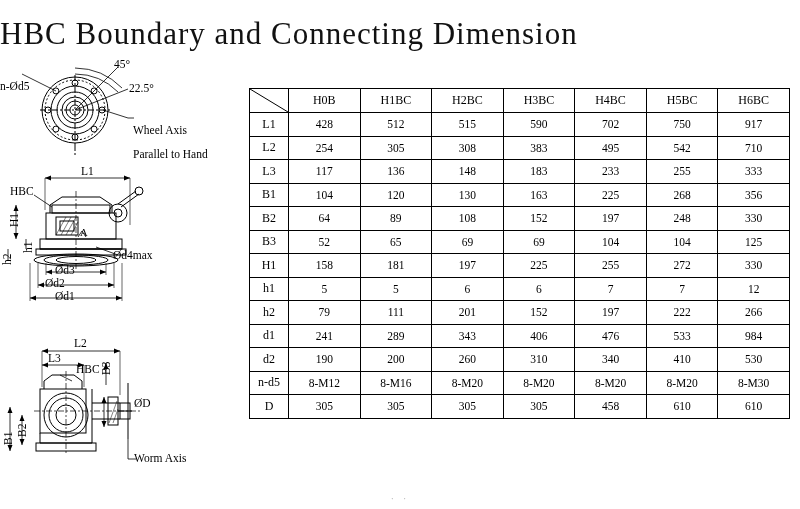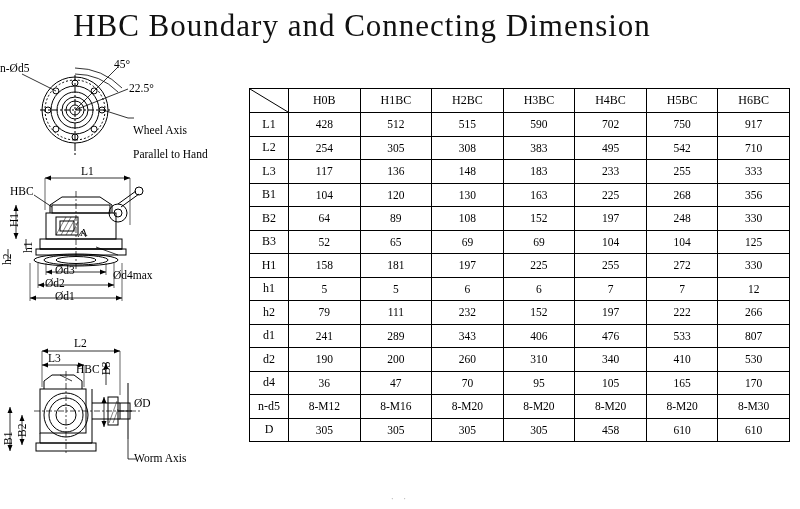--- a/index.html
+++ b/index.html
@@ -10,24 +10,24 @@
   body {
     width: 800px;
     height: 509px;
     position: relative;
     font-family: "Liberation Serif", serif;
     color: #000000;
     overflow: hidden;
   }
   #page-title {
     position: absolute;
-    top: 8px;
+    top: 16px;
     left: 0;
     width: 724px;
-    text-align: center;
+    text-align: left;
     font-family: "Liberation Serif", serif;
     font-size: 31px;
     letter-spacing: 1px;
     color: #111;
   }
 
   
   #spec-table-wrap {
     position: absolute;
     left: 249px;
@@ -130,21 +130,21 @@
       <line x1="75" y1="50" x2="128" y2="29" stroke-width="0.8"></line>
 
       <line x1="22" y1="14" x2="56" y2="31" stroke-width="0.8"></line>
 
       <line x1="103" y1="50" x2="128" y2="58" stroke-width="0.8"></line>
       <line x1="128" y1="58" x2="134" y2="58" stroke-width="0.8"></line>
 
       <line x1="75" y1="85" x2="75" y2="95" stroke-dasharray="6,2,2,2"></line>
     </g>
   </svg>
-  <div class="dlabel" style="left:0px; top:2px;">n-Ød5</div>
+  <div class="dlabel" style="left:0px; top:20px;">n-Ød5</div>
   <div class="dlabel" style="left:114px; top:-2px;">45°</div>
   <div class="dlabel" style="left:129px; top:22px;">22.5°</div>
   <div class="dlabel" style="left:133px; top:48px;margin-top:40px;">Parallel to Hand</div>
   <div class="dlabel" style="left:133px; top:64px;">Wheel Axis</div>
 </div>
 
 <div class="drawing" id="drawing-side">
   <svg width="250" height="160" viewBox="0 0 250 160">
     <g fill="none" stroke="#000" stroke-width="1">
 
@@ -212,21 +212,21 @@
       <line x1="30" y1="98" x2="30" y2="136" stroke-width="0.6"></line>
       <line x1="122" y1="98" x2="122" y2="136" stroke-width="0.6"></line>
     </g>
   </svg>
   <div class="dlabel" style="left:81px; top:0px;">L1</div>
   <div class="dlabel" style="left:10px; top:20px;">HBC</div>
   <div class="dlabel vert" style="left:8px; top:62px;">H1</div>
   <div class="dlabel vert" style="left:22px; top:88px;">h1</div>
   <div class="dlabel vert" style="left:1px; top:100px;">h2</div>
   <div class="dlabel small" style="left:80px; top:62px;">A</div>
-  <div class="dlabel" style="left:113px; top:84px;margin-top:20px;">Ød4max</div>
+  <div class="dlabel" style="left:113px; top:84px;">Ød4max</div>
   <div class="dlabel" style="left:55px; top:99px;">Ød3</div>
   <div class="dlabel" style="left:45px; top:112px;">Ød2</div>
   <div class="dlabel" style="left:55px; top:125px;">Ød1</div>
 </div>
 
 <div class="drawing" id="drawing-front">
   <svg width="250" height="150" viewBox="0 0 250 150">
     <g fill="none" stroke="#000" stroke-width="1">
 
       <line x1="42" y1="16" x2="120" y2="16" stroke-width="0.8"></line>
@@ -390,57 +390,47 @@
           <td>6</td>
           <td>6</td>
           <td>7</td>
           <td>7</td>
           <td>12</td>
         </tr>
         <tr>
           <td class="rowhdr">h2</td>
           <td>79</td>
           <td>111</td>
-          <td>232</td>
+          <td>201</td>
           <td>152</td>
           <td>197</td>
           <td>222</td>
           <td>266</td>
         </tr>
         <tr>
           <td class="rowhdr">d1</td>
           <td>241</td>
           <td>289</td>
           <td>343</td>
           <td>406</td>
           <td>476</td>
           <td>533</td>
-          <td>807</td>
+          <td>984</td>
         </tr>
         <tr>
           <td class="rowhdr">d2</td>
           <td>190</td>
           <td>200</td>
           <td>260</td>
           <td>310</td>
           <td>340</td>
           <td>410</td>
           <td>530</td>
         </tr>
         <tr>
-          <td class="rowhdr">d4</td>
-          <td>36</td>
-          <td>47</td>
-          <td>70</td>
-          <td>95</td>
-          <td>105</td>
-          <td>165</td>
-          <td>170</td>
-        </tr>
-        <tr>
           <td class="rowhdr">n-d5</td>
           <td>8-M12</td>
           <td>8-M16</td>
           <td>8-M20</td>
           <td>8-M20</td>
           <td>8-M20</td>
           <td>8-M20</td>
           <td>8-M30</td>
         </tr>
         <tr>

